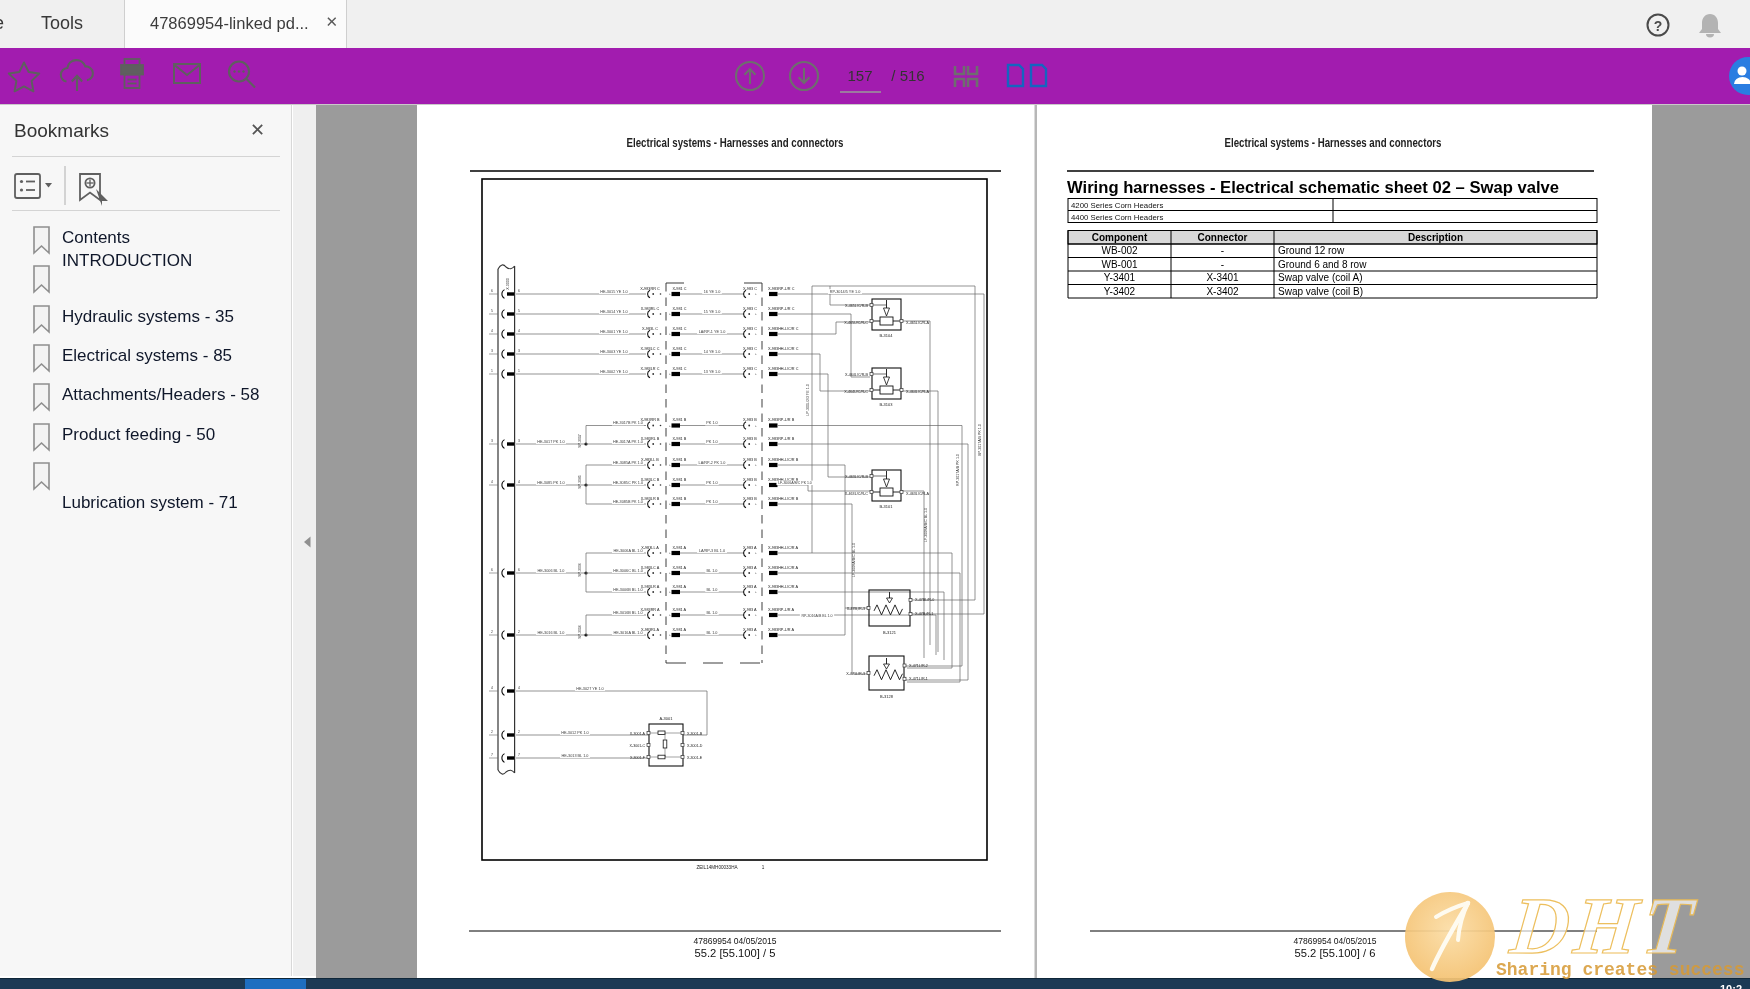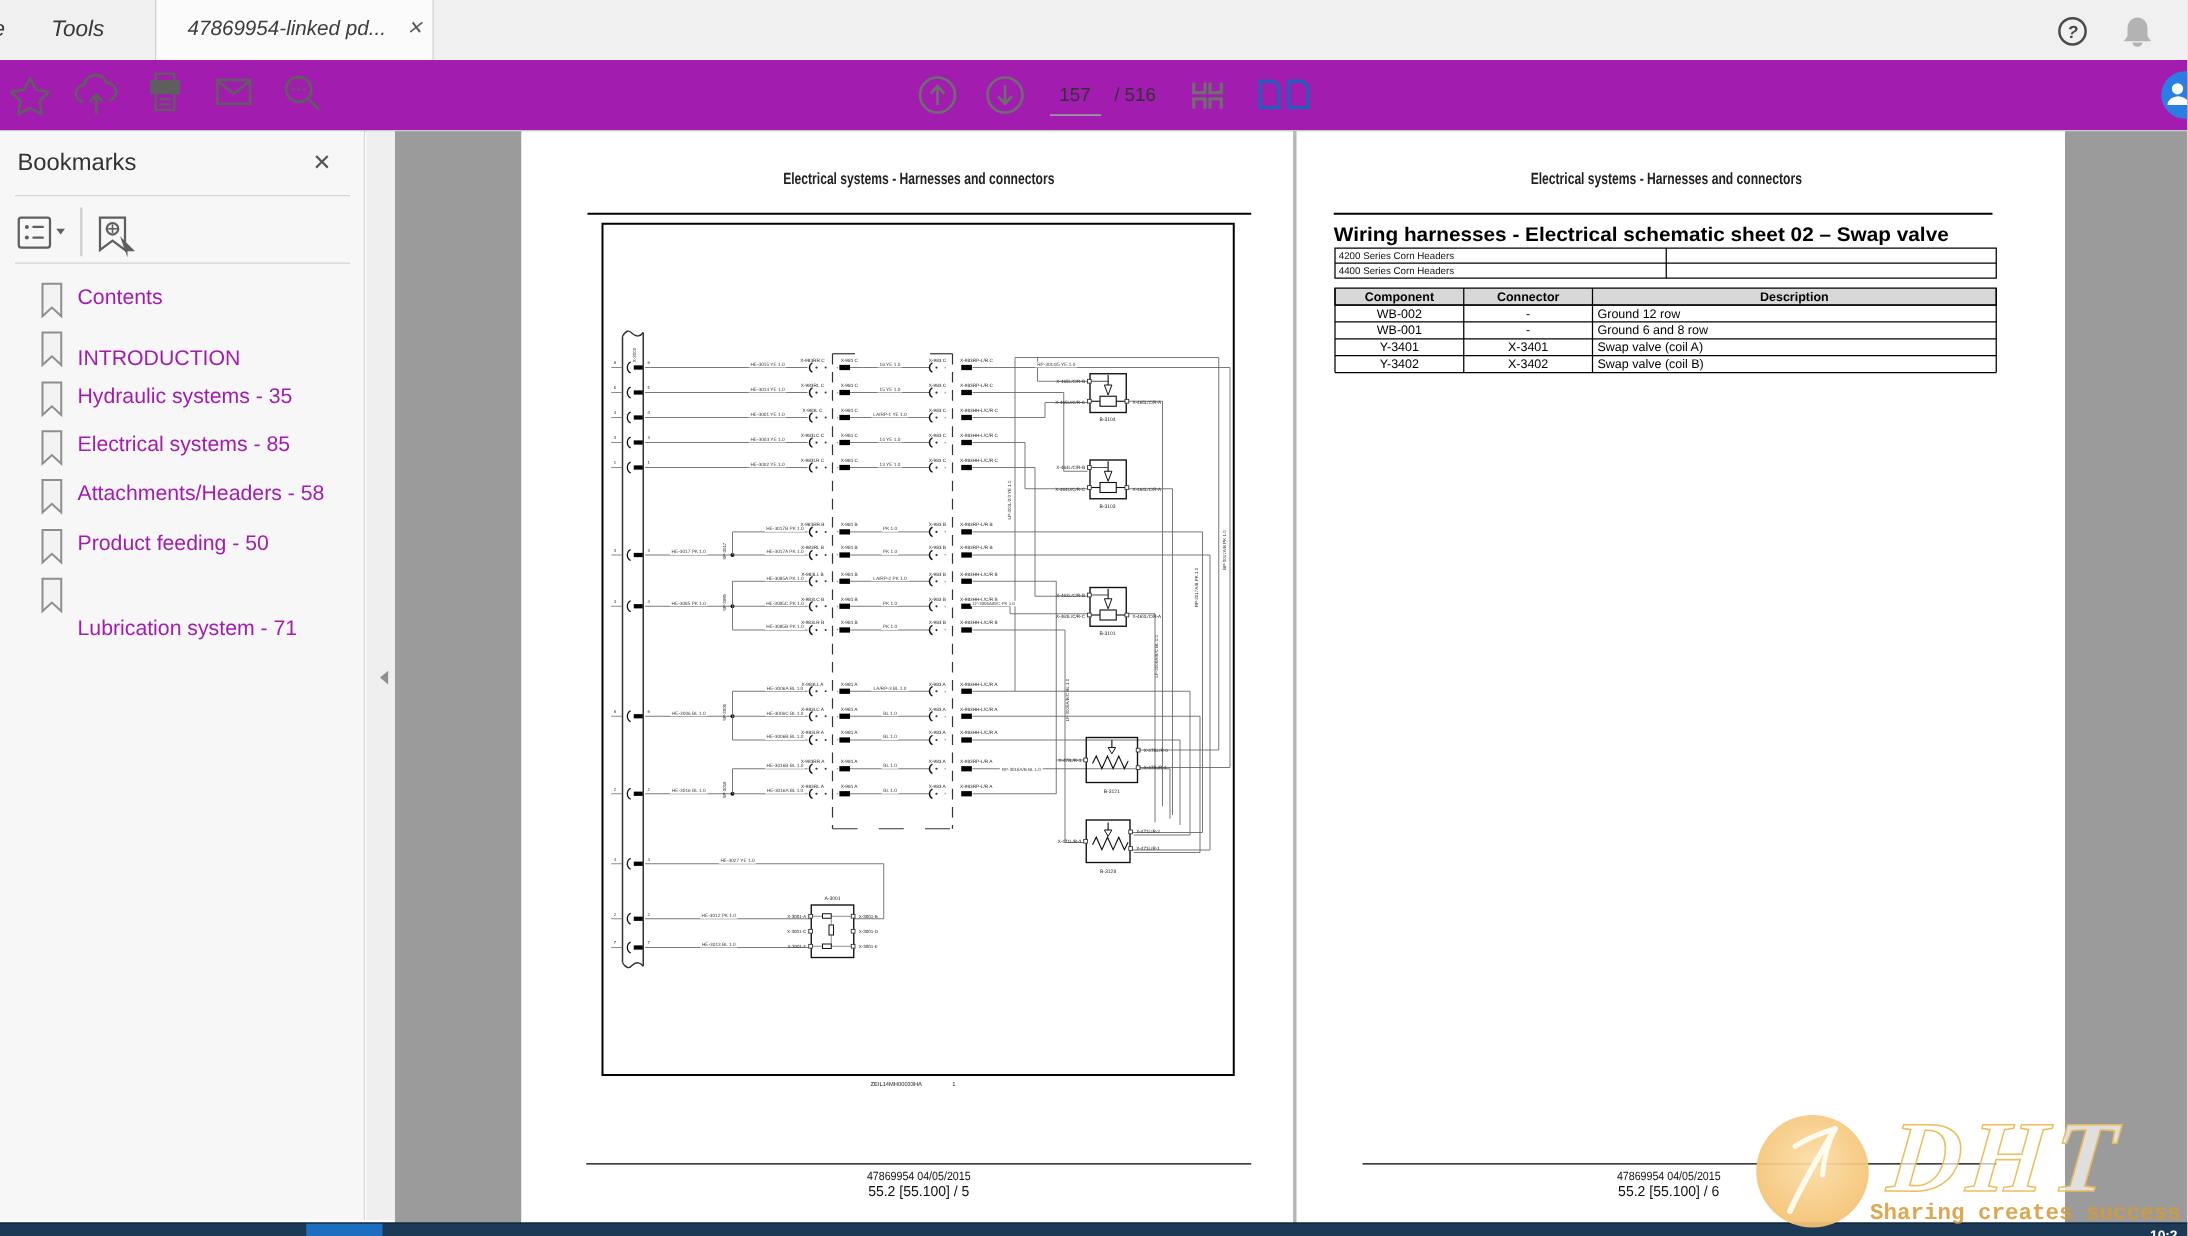--- a/index.html
+++ b/index.html
@@ -1,27 +1,27 @@
 <!DOCTYPE html>
 <html><head><meta charset="utf-8"><style>
 *{margin:0;padding:0;box-sizing:border-box;}
 html,body{width:1750px;height:989px;overflow:hidden;font-family:"Liberation Sans",sans-serif;background:#fff;}
 #app{position:relative;width:1750px;height:989px;overflow:hidden;}
-#tabbar{position:absolute;left:0;top:0;width:1750px;height:60px;background:#f0f0f0;border-bottom:1px solid #e2e2e2;font-style:italic;}
+#tabbar{position:absolute;left:0;top:0;width:1750px;height:60px;background:#f0f0f0;border-bottom:1px solid #e2e2e2;}
 #tab{position:absolute;left:124px;top:0;width:223px;height:48px;background:#fbfbfb;border-left:1px solid #cfcfcf;border-right:1px solid #cfcfcf;padding-left:20px;}
 #tab span.ttl{position:absolute;left:25px;top:14px;font-size:16.5px;color:#3c3c3c;}
 #tab span.cls{position:absolute;right:8px;top:13px;font-size:15px;color:#5a5a5a;}
 .tabtxt{position:absolute;top:13px;font-size:18px;color:#383838;}
 #toolbar{position:absolute;left:0;top:48px;width:1750px;height:57px;background:#a21caf;border-bottom:1px solid #c9c9c9;}
 #sidebar{position:absolute;left:0;top:105px;width:292px;height:871px;background:#f7f7f7;border-right:1px solid #d8d8d8;}
 #strip{position:absolute;left:293px;top:105px;width:23px;height:871px;background:#efefef;}
 #bmtitle{position:absolute;left:14px;top:15px;font-size:19px;color:#333;}
 #bmclose{position:absolute;left:250px;top:14px;font-size:18px;color:#555;}
 .bmhr{position:absolute;left:12px;width:268px;height:1px;background:#d4d4d4;}
-.bmitem{position:absolute;left:62px;font-size:17px;color:#a21caf;white-space:nowrap;}
+.bmitem{position:absolute;left:62px;font-size:17px;color:#0f172a;white-space:nowrap;}
 #taskbar{position:absolute;left:0;top:978px;width:1750px;height:11px;background:#1c3a55;border-top:1px solid #0f2638;z-index:30;}
 #taskblue{position:absolute;left:245px;top:0;width:61px;height:11px;background:#1e6ec0;}
 #tasktime{position:absolute;left:1720px;top:4px;font-size:11px;color:#fff;font-weight:bold;}
 #wm{position:absolute;left:0;top:0;width:1750px;height:989px;z-index:40;pointer-events:none;}
 </style></head><body>
 <div id="app">
   <div id="tabbar">
     <span class="tabtxt" style="left:-6px;">e</span>
     <span class="tabtxt" style="left:41px;">Tools</span>
     <div id="tab">
@@ -109,21 +109,21 @@
         <path d="M34,122 h15 v26 l-7.5,-7 l-7.5,7 z"></path>
         <path d="M34,161 h15 v26 l-7.5,-7 l-7.5,7 z"></path>
         <path d="M34,201 h15 v26 l-7.5,-7 l-7.5,7 z"></path>
         <path d="M34,240 h15 v26 l-7.5,-7 l-7.5,7 z"></path>
         <path d="M34,279 h15 v26 l-7.5,-7 l-7.5,7 z"></path>
         <path d="M34,319 h15 v26 l-7.5,-7 l-7.5,7 z"></path>
         <path d="M34,358 h15 v26 l-7.5,-7 l-7.5,7 z"></path>
       </g>
     </svg>
     <div class="bmitem" style="top:123px;">Contents</div>
-    <div class="bmitem" style="top:172px;">INTRODUCTION</div>
+    <div class="bmitem" style="top:146px;">INTRODUCTION</div>
     <div class="bmitem" style="top:202px;">Hydraulic systems - 35</div>
     <div class="bmitem" style="top:241px;">Electrical systems - 85</div>
     <div class="bmitem" style="top:280px;">Attachments/Headers - 58</div>
     <div class="bmitem" style="top:320px;">Product feeding - 50</div>
     <div class="bmitem" style="top:359px;margin-top:29px;">Lubrication system - 71</div>
   </div>
   <div id="strip"></div>
   <svg id="pages" width="1750" height="989" style="position:absolute;left:0;top:0;">
 <rect x="316" y="105" width="1434" height="884" fill="#9b9b9b"></rect>
 <rect x="417" y="105" width="618" height="884" fill="#ffffff"></rect>

